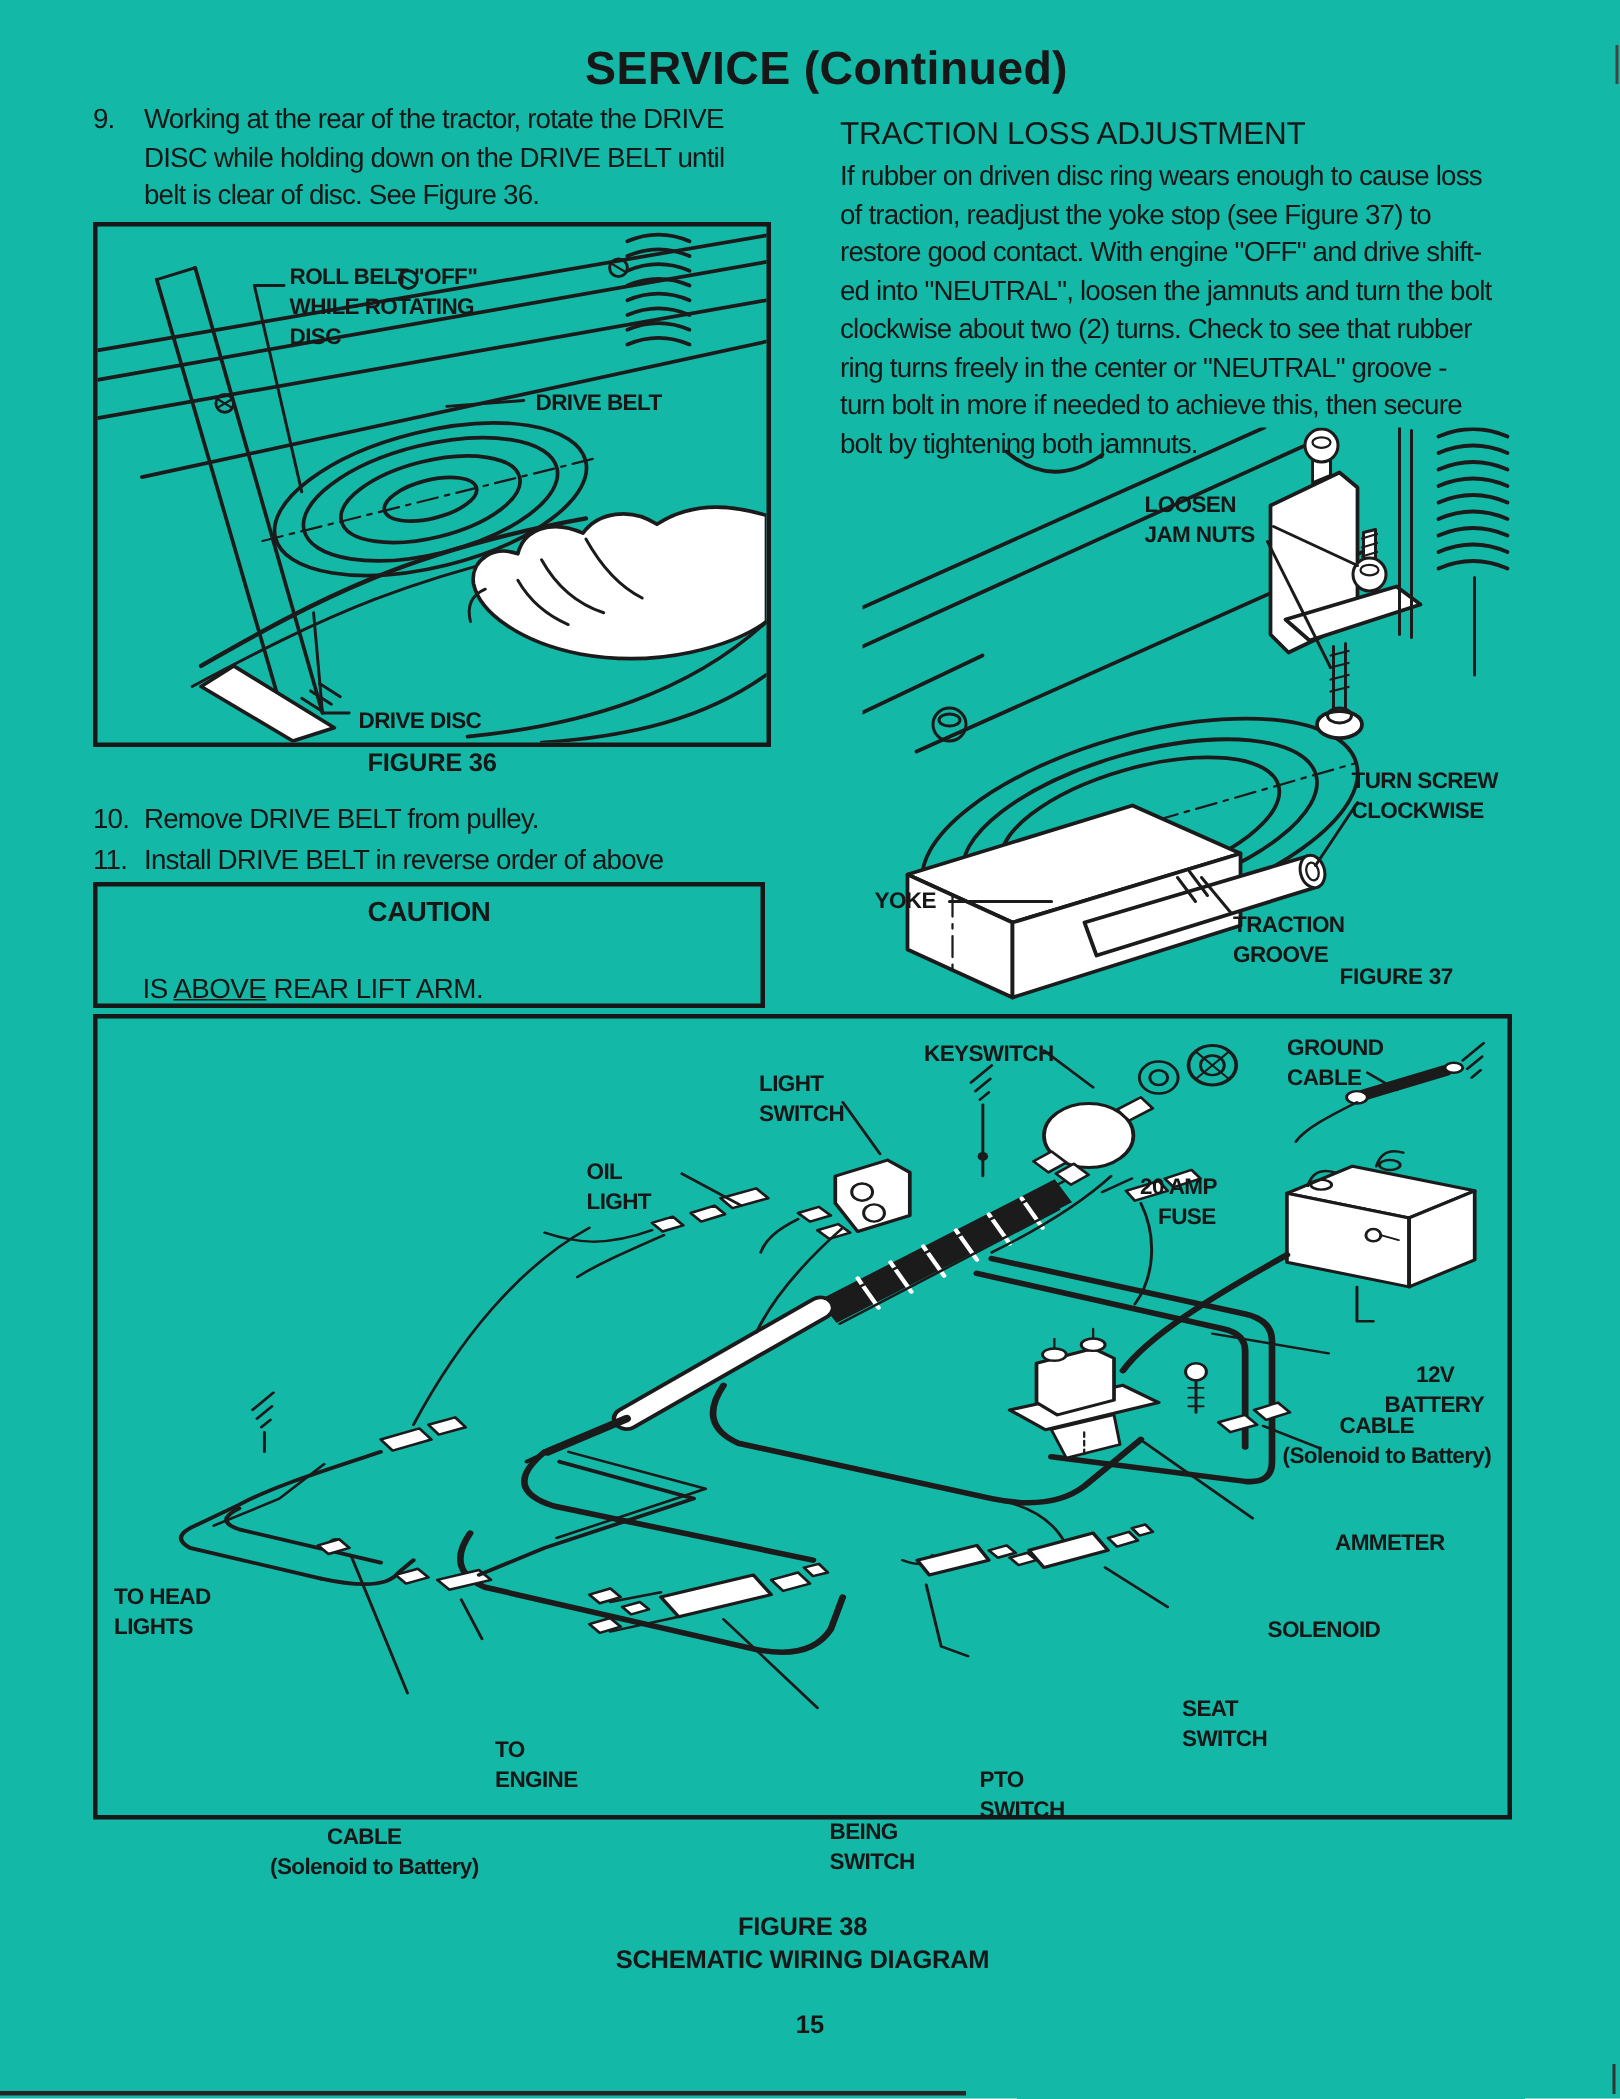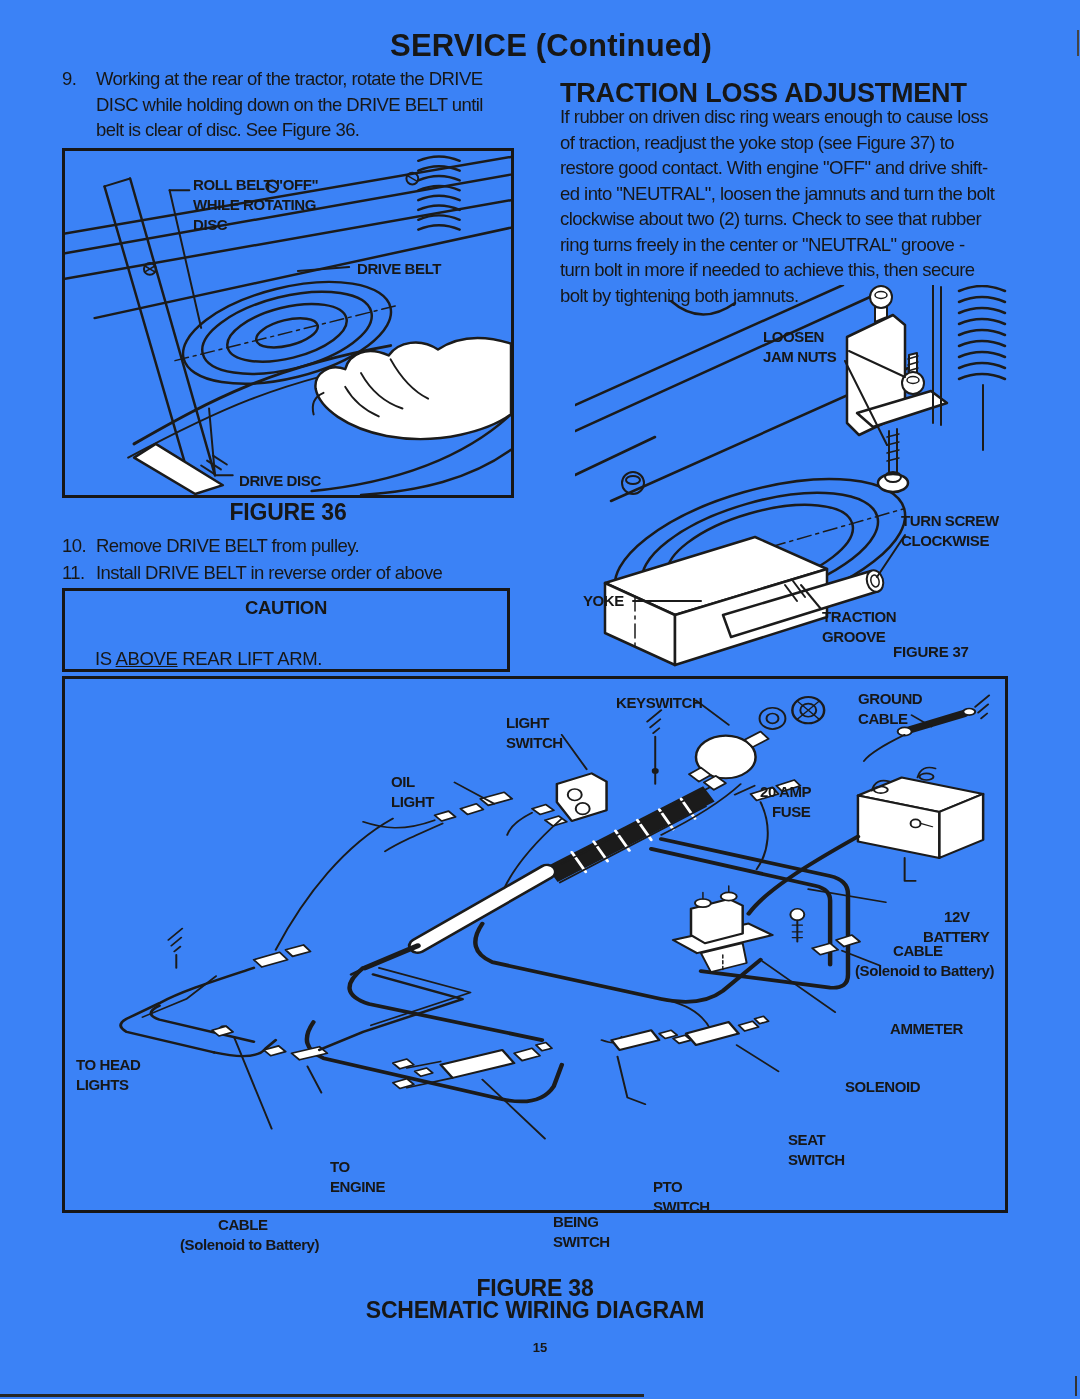--- a/index.html
+++ b/index.html
@@ -1,25 +1,25 @@
 <!DOCTYPE html>
 <html><head>
 <meta charset="utf-8">
 <style>
   html,body{margin:0;padding:0;background:#e8e8e4;}
-  .page{position:relative;width:1080px;height:1399px;background:#3b82f6;
+  .page{position:relative;width:1080px;height:1399px;background:#14b8a6;
         font-family:"Liberation Sans",sans-serif;color:#171717;overflow:hidden;margin:0 auto;}
   .abs{position:absolute;}
   .title{font-size:31px;font-weight:bold;letter-spacing:.2px;}
   .body-text{font-size:18.5px;line-height:25.5px;letter-spacing:-.55px;white-space:nowrap;}
   .step{display:flex;}
   .step .num{width:34px;flex:0 0 34px;}
-  .heading{font-size:27px;font-weight:bold;letter-spacing:-.2px;}
+  .heading{font-size:21px;font-weight:normal;letter-spacing:-.2px;}
   .figbox{border:3px solid #171717;box-sizing:border-box;}
-  .caption{font-size:23px;font-weight:bold;letter-spacing:-.2px;text-align:center;}
+  .caption{font-size:17px;font-weight:bold;letter-spacing:-.2px;text-align:center;}
   .flabel{position:absolute;font-size:15px;font-weight:bold;line-height:20px;
           letter-spacing:-.4px;white-space:nowrap;}
   .flabel .ind{margin-left:38px;display:block;}
   .flabel .ind12{margin-left:12px;display:block;}
   .flabel .ind21{margin-left:21px;display:block;margin-top:10px;}
   .caution-line{font-size:18.5px;letter-spacing:-.35px;white-space:nowrap;}
   svg{position:absolute;inset:0;width:100%;height:100%;}
   svg *{stroke:#1b1b1b;fill:none;stroke-linecap:round;stroke-linejoin:round;}
   .s1{stroke-width:1.5}.s2{stroke-width:2}.s25{stroke-width:2.5}.s3{stroke-width:3}
   .s45{stroke-width:4.5}.s6{stroke-width:6}
@@ -433,17 +433,17 @@
       <div>LIGHTS</div>
     </div>
     <div class="flabel" style="left:115px;top:536px;">
       <div class="ind">CABLE</div>
       <div>(Solenoid to Battery)</div>
     </div>
     <div class="abs caption" style="left:0;right:0;top:596px;">FIGURE 38</div>
     <div class="abs caption" style="left:0;right:0;top:618px;">SCHEMATIC WIRING DIAGRAM</div>
   </div>
 
-  <div class="abs" style="left:0;right:0;top:1340px;text-align:center;font-weight:bold;font-size:13px;">15</div>
+  <div class="abs" style="left:0;right:0;top:1340px;text-align:center;font-weight:bold;font-size:17px;">15</div>
   <div class="abs" style="left:0;top:1394px;width:644px;height:3px;background:#262626;"></div>
   <div class="abs" style="left:1075px;top:1376px;width:2px;height:20px;background:#333;"></div>
   <div class="abs" style="left:1077px;top:30px;width:2px;height:26px;background:#444;"></div>
 </div>
 
 </body></html>

